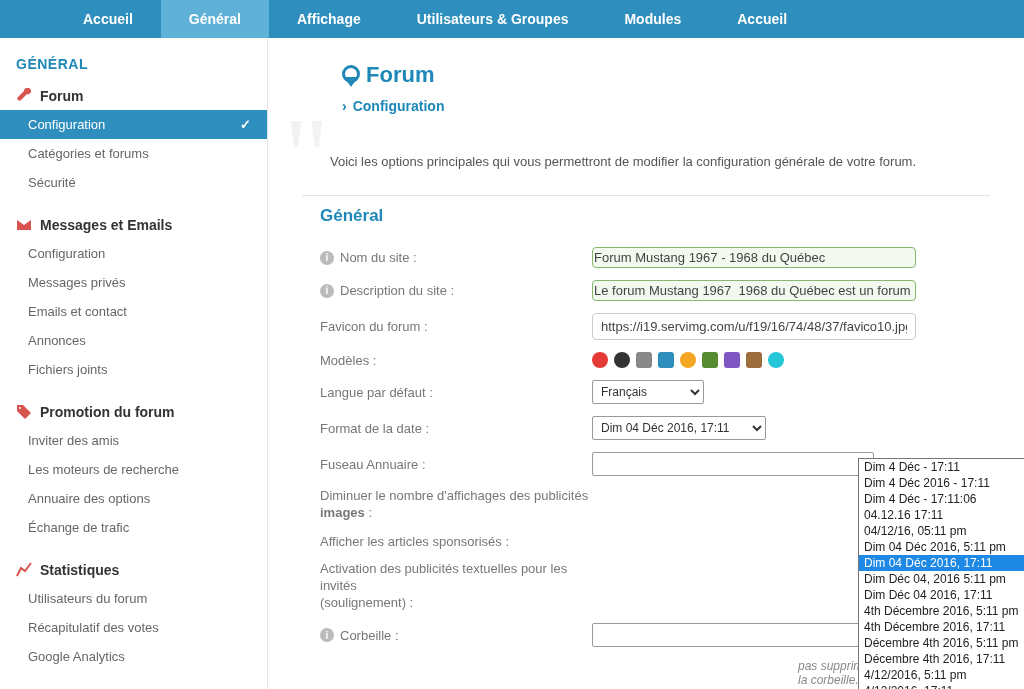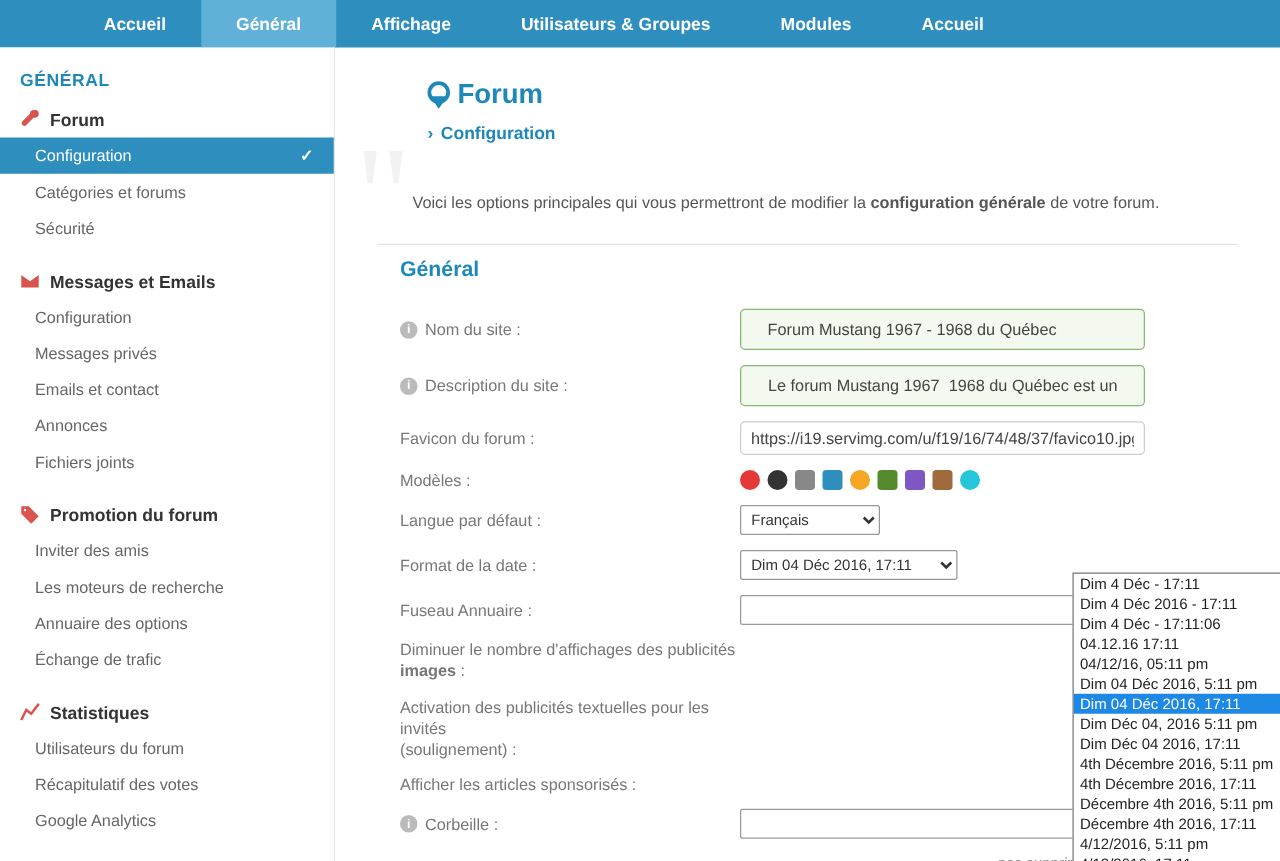--- a/index.html
+++ b/index.html
@@ -114,21 +114,21 @@
       color: #f2f2f2;
       font-family: Georgia, serif;
       line-height: 0;
       pointer-events: none;
     }
     .intro {
       margin: 40px 0 10px 28px;
       color: #555;
       font-size: 13px;
     }
-    .intro b { font-weight: bold; }
+    .intro b { font-weight: normal; }
     .section-box {
       border-top: 1px solid #e5e5e5;
       margin-top: 26px;
     }
     .section-heading {
       color: #1e88b8;
       font-size: 17px;
       font-weight: bold;
       padding: 10px 0 15px 18px;
     }
@@ -156,25 +156,25 @@
       background: #bbb;
       color: #fff;
       font-size: 10px;
       font-weight: bold;
       align-items: center;
       justify-content: center;
       font-style: normal;
     }
     .text-input {
       width: 324px;
-      height: 33px;
+      height: 21px;
       border: 1px solid #86b86f;
       border-radius: 4px;
       background: #f3f9ef;
-      padding: 0 21px;
+      padding: 0 1px;
       font-size: 13px;
       color: #444;
     }
     .plain-input {
       width: 324px;
       height: 27px;
       border: 1px solid #ccc;
       border-radius: 4px;
       padding: 0 8px;
       font-size: 13px;
@@ -419,27 +419,27 @@
       </div>
 
       <div class="form-row">
         <div class="form-label">
             <div class="multi"><span>Diminuer le nombre d'affichages des publicités</span><br><b>images</b> :</div>
           </div>
       </div>
 
       <div class="form-row">
         <div class="form-label">
+            <span>Afficher les articles sponsorisés :</span>
+          </div>
+      </div>
+
+      <div class="form-row">
+        <div class="form-label">
             <div class="multi"><span>Activation des publicités textuelles pour les invités</span><br><span>(soulignement) :</span></div>
-          </div>
-      </div>
-
-      <div class="form-row">
-        <div class="form-label">
-            <span>Afficher les articles sponsorisés :</span>
           </div>
       </div>
 
       <div class="form-row">
         <div class="form-label">
             <span class="info-icon">i</span>
             <span>Corbeille :</span>
           </div>
         <select class="select-box select-xwide"><option></option></select>
       </div>

